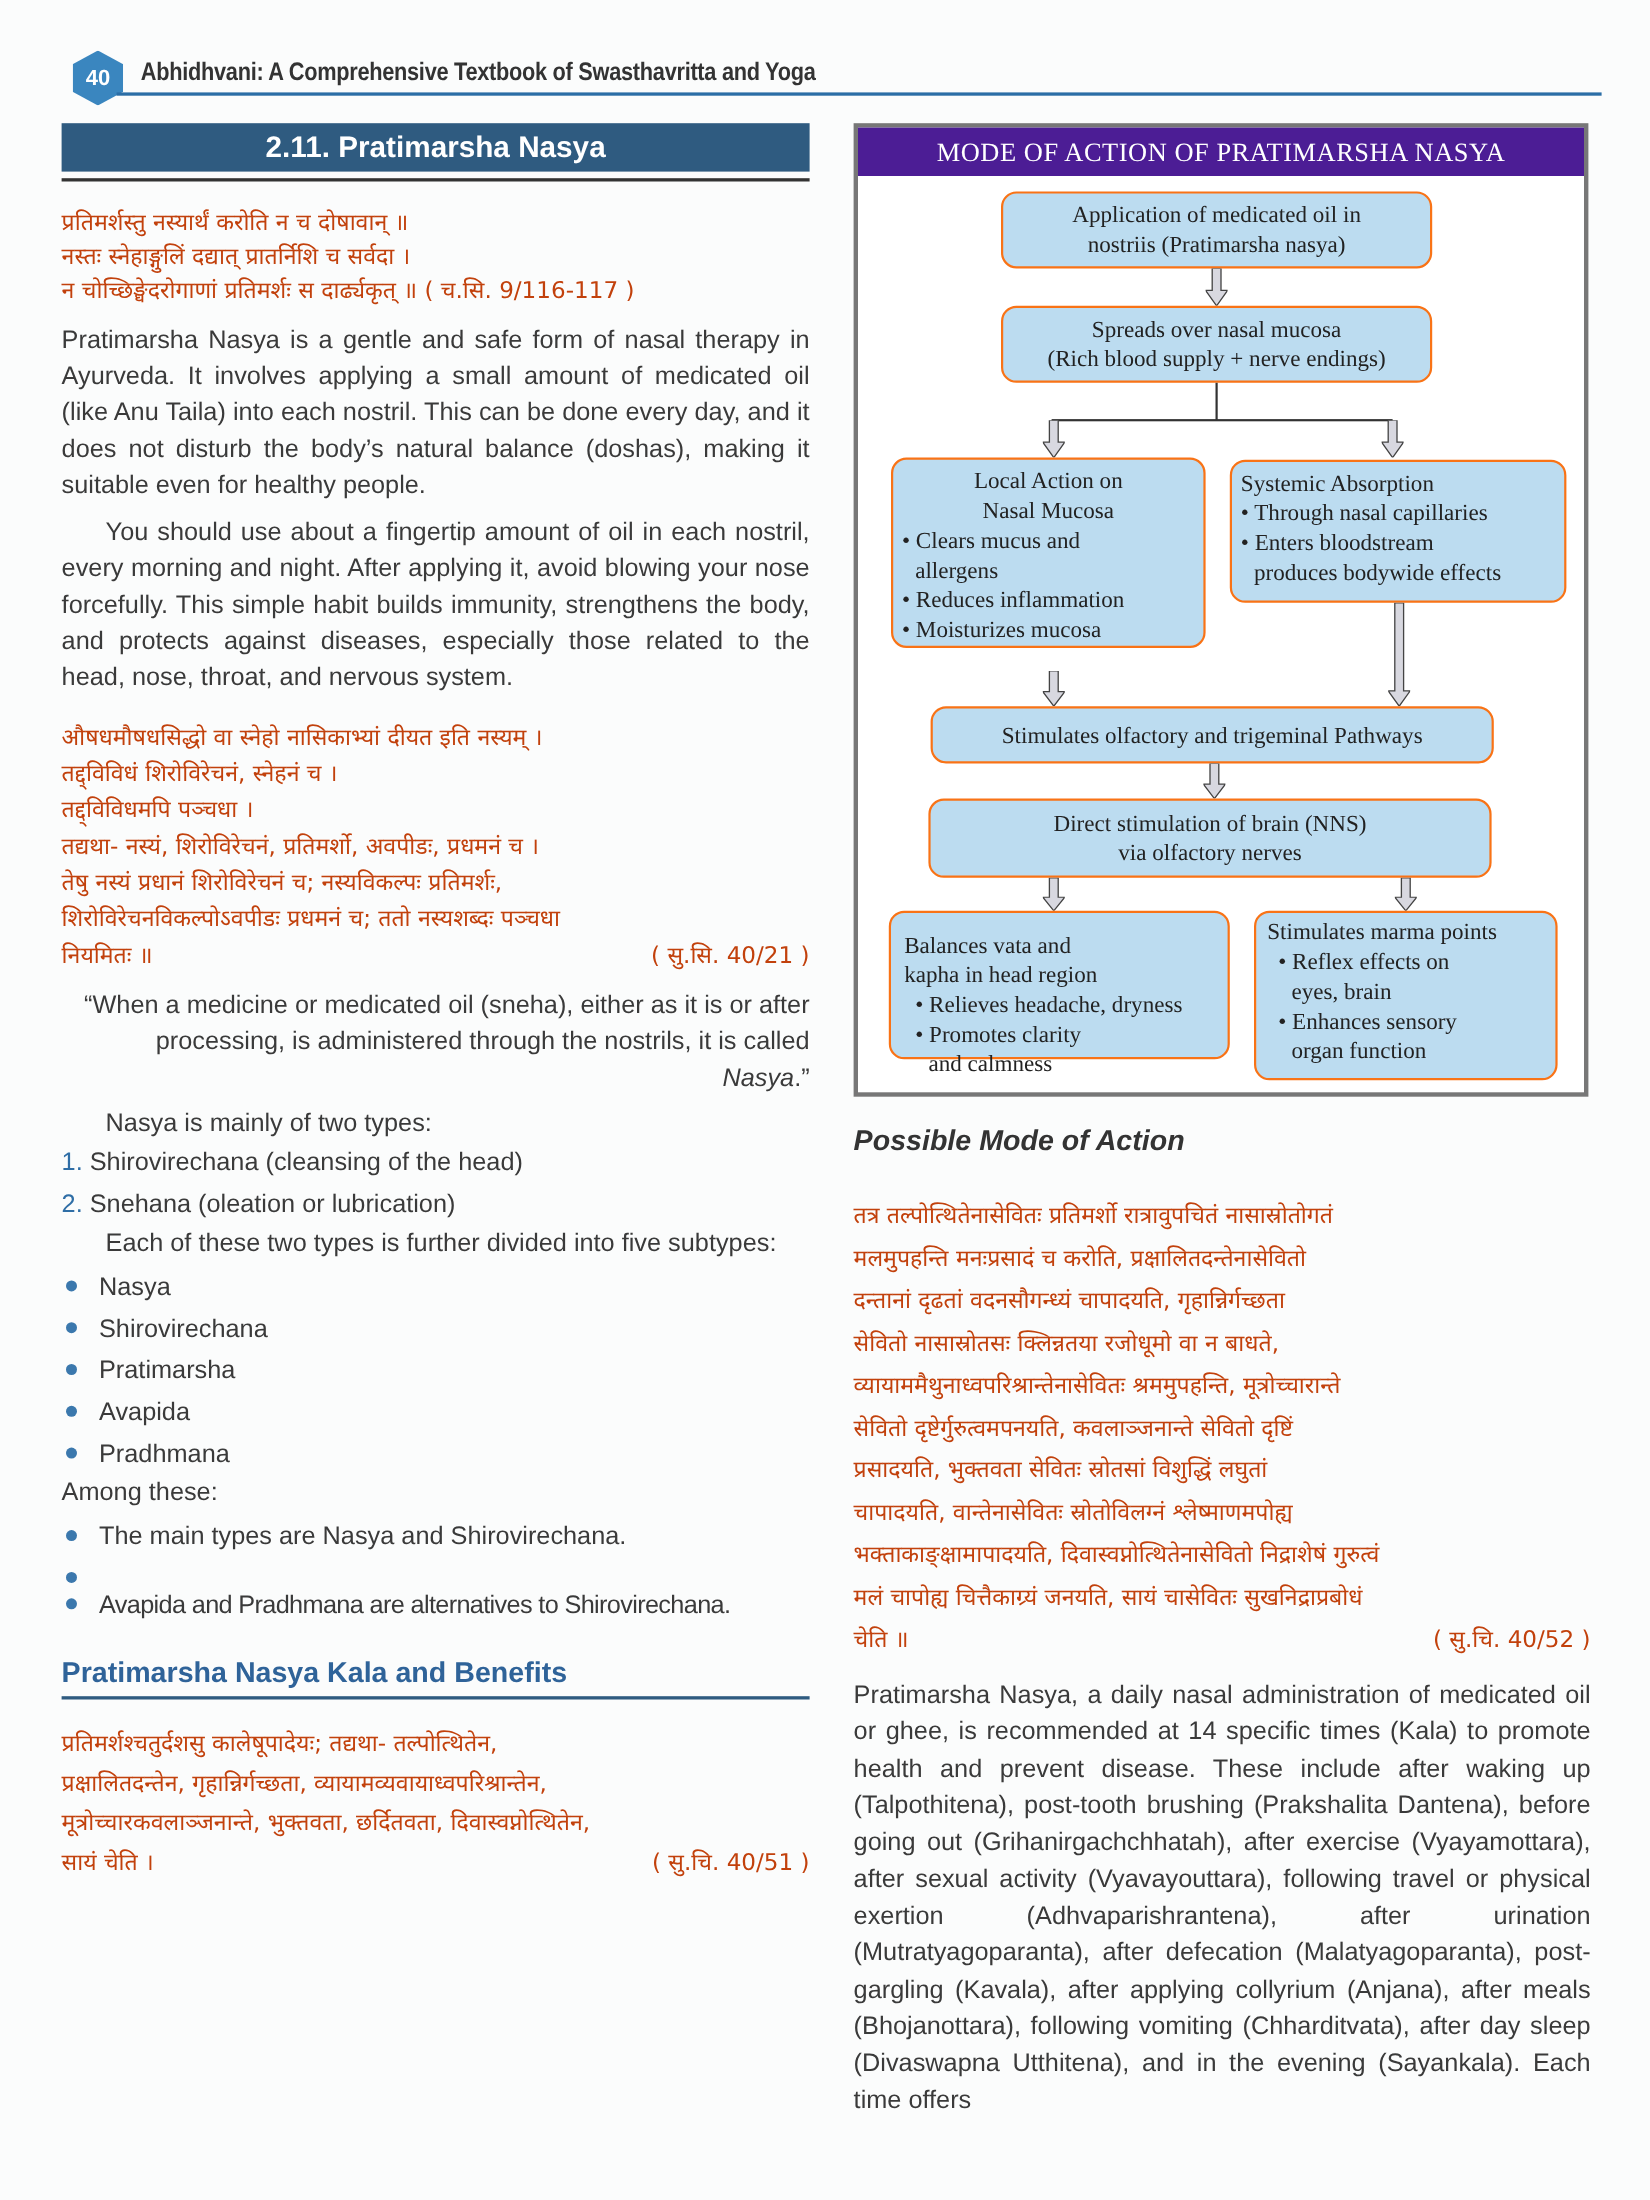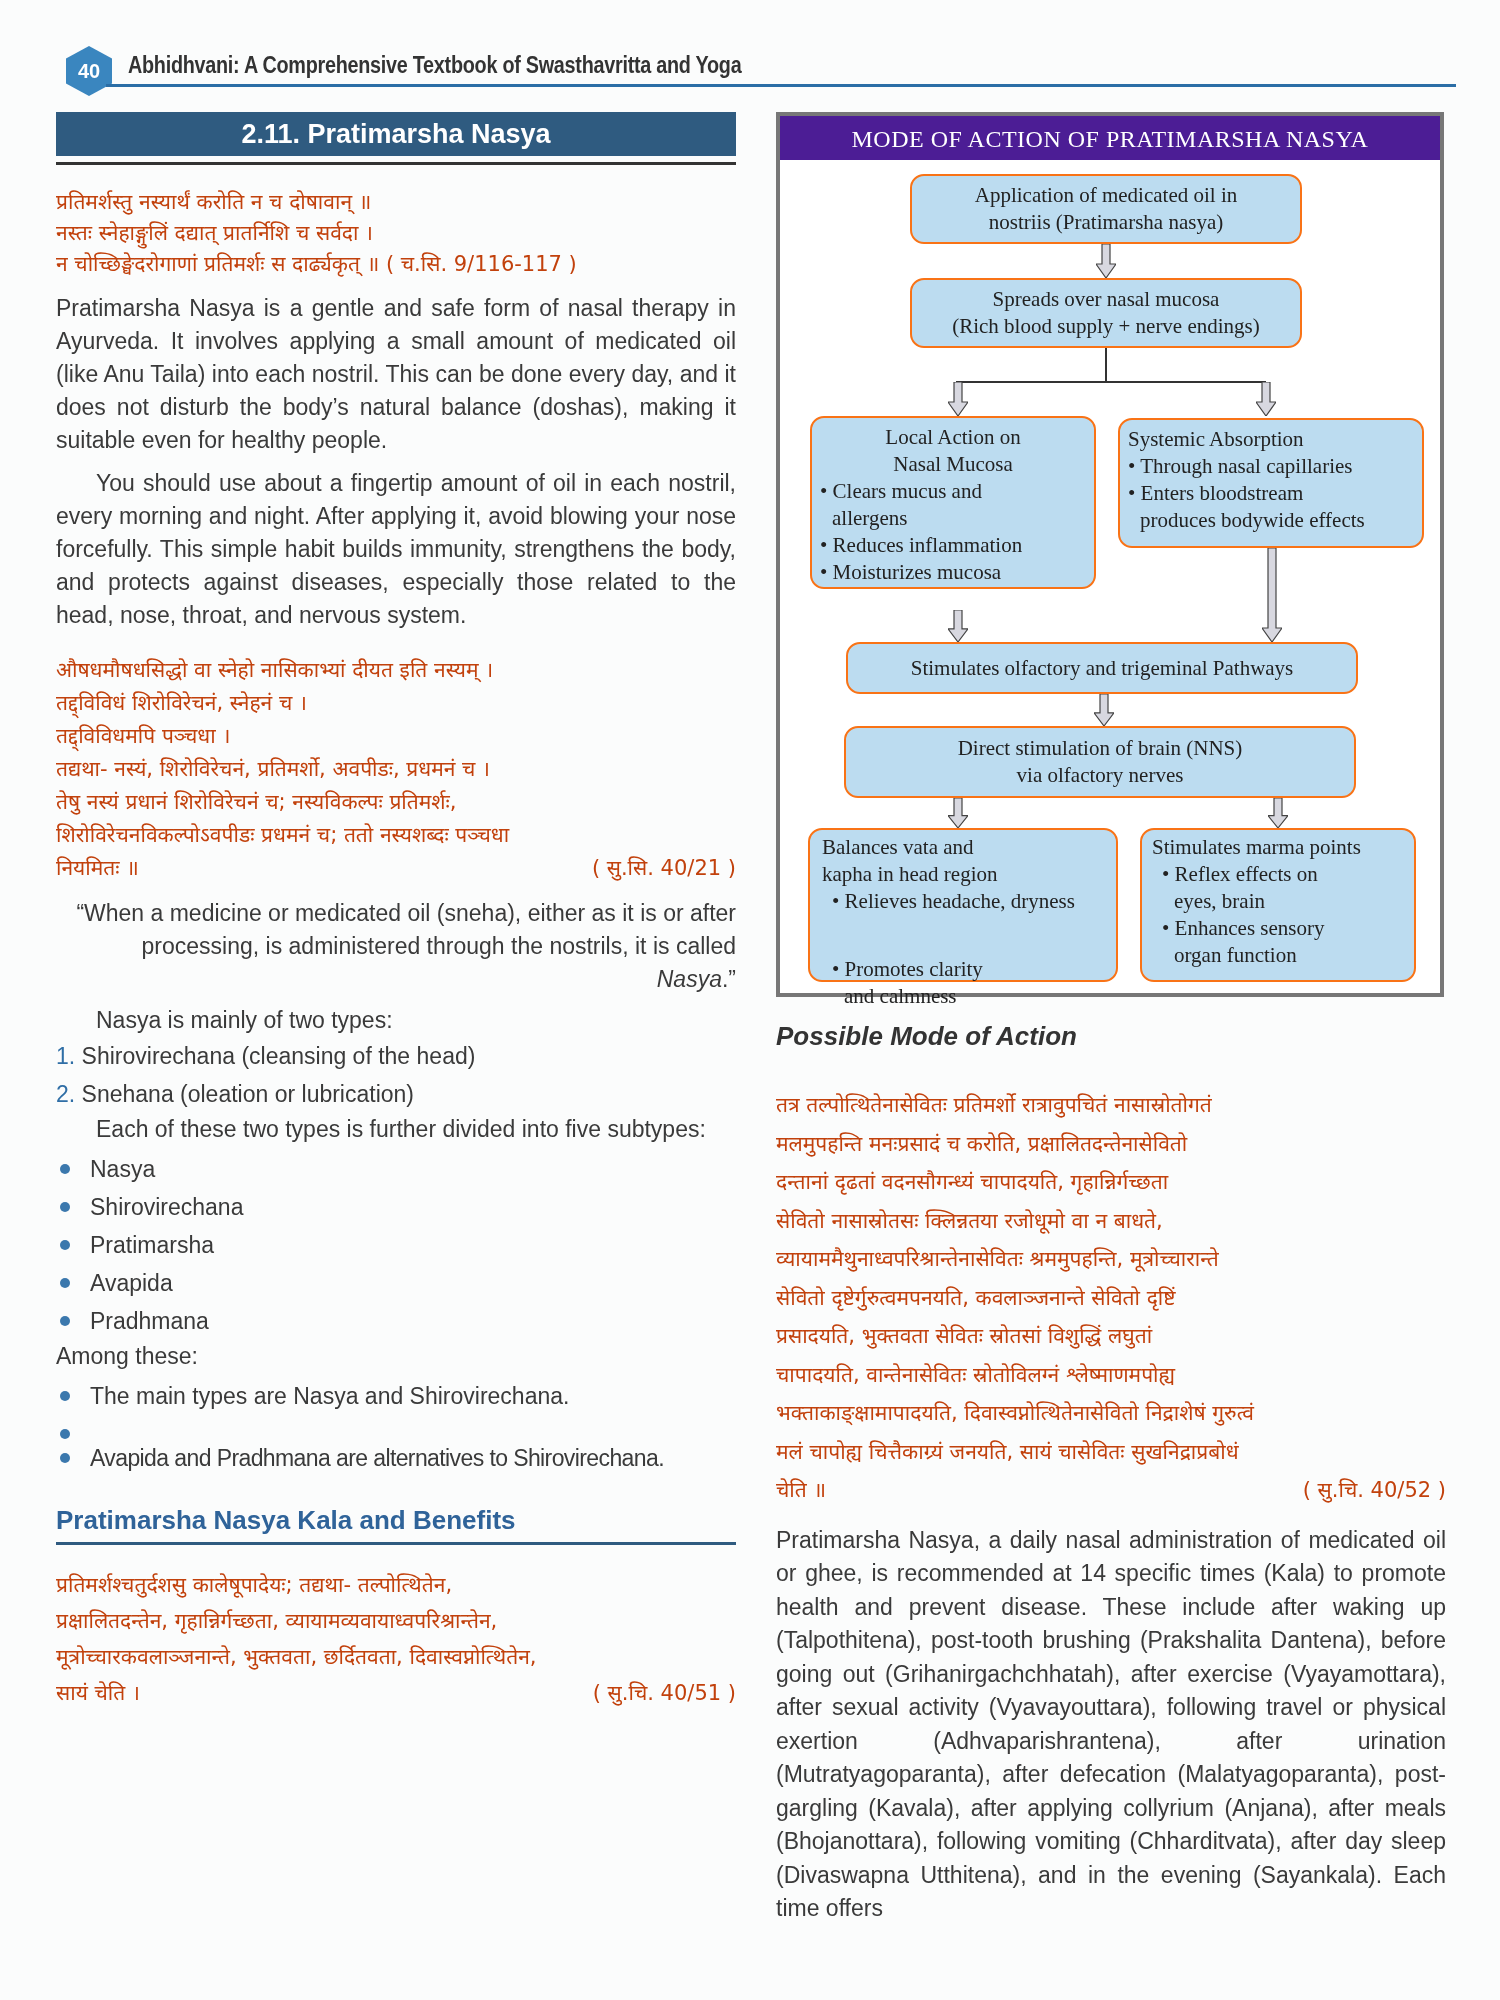--- a/index.html
+++ b/index.html
@@ -186,25 +186,25 @@
       <span class="t">Direct stimulation of brain (NNS)</span>
       <span class="t">via olfactory nerves</span>
     </div>
     <svg class="arrow" style="left:168px; top:682px; height:30px;" viewBox="0 0 20 34" preserveAspectRatio="none">
         <polygon points="6,0 14,0 14,20 20,20 10,34 0,20 6,20" fill="#d8d8e0" stroke="#444" stroke-width="1.2"></polygon>
       </svg>
     <svg class="arrow" style="left:488px; top:682px; height:30px;" viewBox="0 0 20 34" preserveAspectRatio="none">
         <polygon points="6,0 14,0 14,20 20,20 10,34 0,20 6,20" fill="#d8d8e0" stroke="#444" stroke-width="1.2"></polygon>
       </svg>
 
-    <div class="box" style="left:28px; top:712px; width:310px; height:154px; padding:4px 12px;">
+    <div class="box" style="left:28px; top:712px; width:310px; height:135px; padding:16px 12px;">
       <span class="t">Balances vata and</span>
       <span class="t">kapha in head region</span>
       <span class="t" style="padding-left:10px;">• Relieves headache, dryness</span>
-      <span class="t" style="padding-left:10px;margin-top:41px;">• Promotes clarity</span>
+      <span class="t" style="padding-left:10px;">• Promotes clarity</span>
       <span class="t" style="padding-left:22px;">  and calmness</span>
     </div>
     <div class="box" style="left:360px; top:712px; width:276px; height:154px; padding:4px 10px;">
       <span class="t">Stimulates marma points</span>
       <span class="t" style="padding-left:10px;">• Reflex effects on</span>
       <span class="t" style="padding-left:22px;">  eyes, brain</span>
       <span class="t" style="padding-left:10px;">• Enhances sensory</span>
       <span class="t" style="padding-left:22px;">  organ function</span>
     </div>
   </div>

